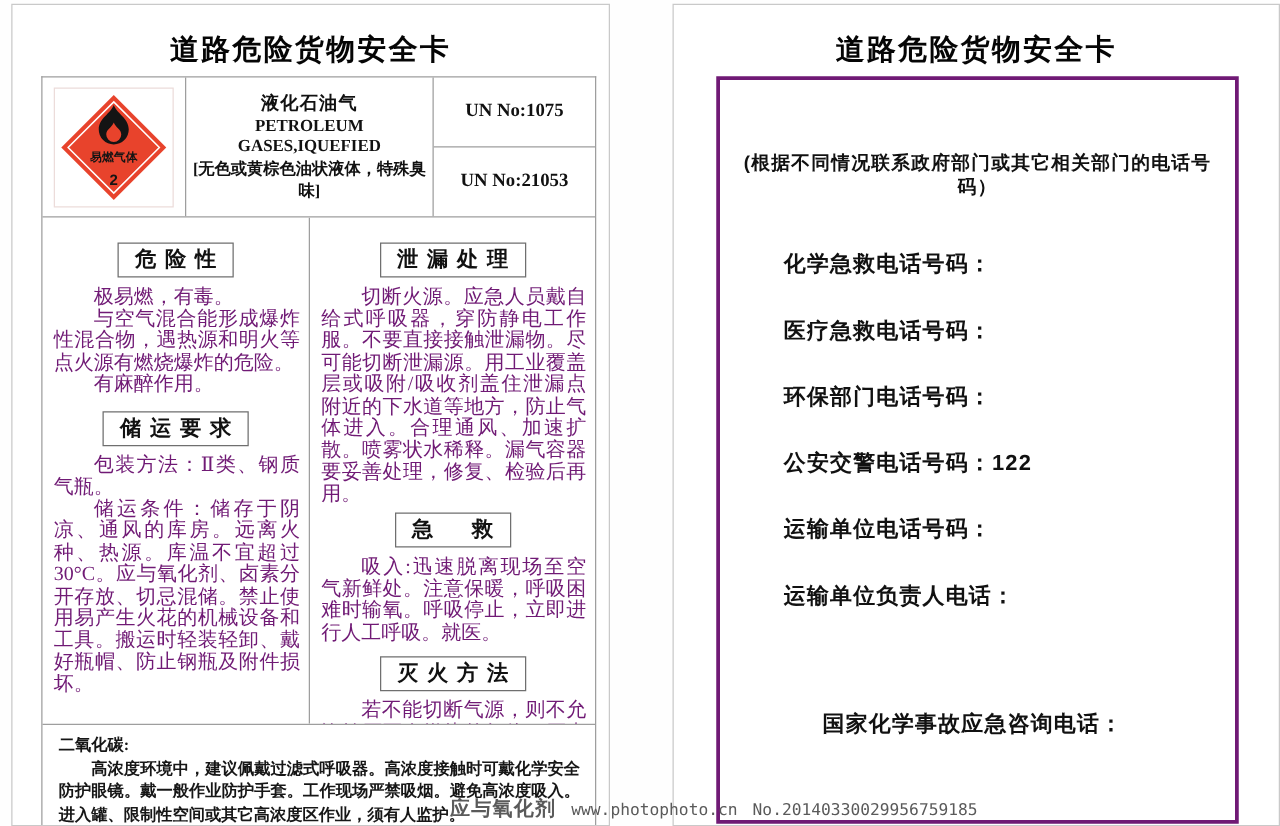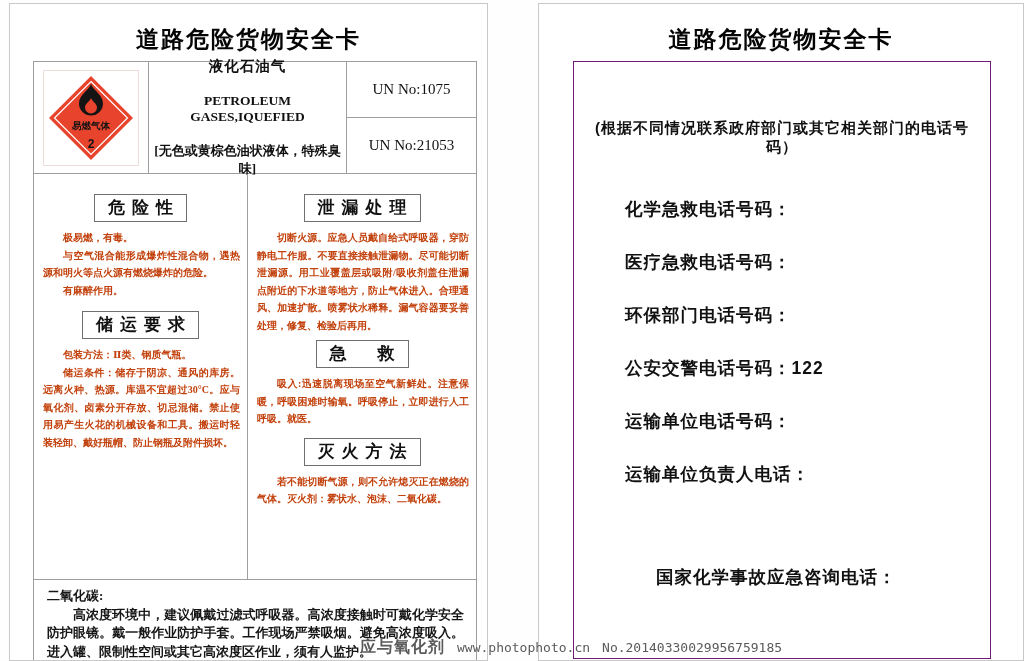--- a/index.html
+++ b/index.html
@@ -17,53 +17,53 @@
   
   .table-box{
     position:absolute;left:23px;top:57px;width:444px;height:599px;
     border:1px solid #9e9e9e;border-bottom:none;display:flex;flex-direction:column;box-sizing:border-box;
   }
   .row-header{height:111px;display:flex;border-bottom:1px solid #9e9e9e;flex:none;}
   .cell-diamond{width:114px;border-right:1px solid #9e9e9e;display:flex;align-items:center;justify-content:center;flex:none;}
   .label-square{width:94px;height:94px;background:#fff;border:1px solid #ecdcda;display:block;}
   .cell-name{
     flex:1;border-right:1px solid #9e9e9e;display:flex;flex-direction:column;
-    align-items:center;justify-content:center;text-align:center;padding:0 3px;gap:17px;
+    align-items:center;justify-content:center;text-align:center;padding:0 3px;gap:1px;
     font-family:"Liberation Serif","DejaVu Serif",serif;font-weight:bold;
   }
   .name-cn{font-size:14.5px;letter-spacing:1px;}
   .name-en{font-size:13.5px;}
   .name-desc{font-size:13px;}
   .cell-un{width:129px;display:flex;flex-direction:column;flex:none;}
   .un-top{height:55px;border-bottom:1px solid #9e9e9e;display:flex;align-items:center;justify-content:center;}
   .un-bottom{flex:1;display:flex;align-items:center;justify-content:center;}
-  .un-text{font-family:"Liberation Serif","DejaVu Serif",serif;font-weight:normal;font-size:15px;}
+  .un-text{font-family:"Liberation Serif","DejaVu Serif",serif;font-weight:bold;font-size:15px;}
   .row-body{height:405px;display:flex;border-bottom:1px solid #9e9e9e;flex:none;overflow:hidden;}
   .col-left{width:213px;border-right:1px solid #9e9e9e;flex:none;}
   .col-right{flex:1;}
   .sec-box{
     display:table;margin:0 auto;border:1px solid #6f6f6f;background:#fff;
     padding:1px 6px 2px 13px;font-size:17px;font-weight:bold;letter-spacing:7px;white-space:nowrap;
   }
   .mt-a{margin-top:20px;} .mt-b{margin-top:12px;} .mt-c{margin-top:6px;} .mt-d{margin-top:10px;}
   .sec-text{
     margin:7px 7px 0 9px;font-family:"Liberation Serif","DejaVu Serif",serif;
-    font-size:10px;line-height:17.5px;font-weight:bold;color:#c2410c;text-align:justify;
+    font-size:16px;line-height:17.5px;font-weight:normal;color:#701a75;text-align:justify;
   }
   .sec-text p{margin:0;text-indent:2em;}
   .row-footer{
     flex:1;padding:7px 12px 0 13px;font-family:"Liberation Serif","DejaVu Serif",serif;
     font-size:13px;line-height:18.5px;font-weight:bold;color:#161616;
   }
   .row-footer .lead{margin:0;}
   .row-footer p.body{margin:0;text-indent:2em;text-align:justify;}
   
   .phone-box{
     position:absolute;left:34px;top:57px;width:418px;height:598px;
-    border:1px solid #701a75;box-sizing:border-box;
+    border:3px solid #701a75;box-sizing:border-box;
   }
   .phone-note{margin:57px 6px 0 6px;text-align:center;font-size:15px;font-weight:bold;letter-spacing:1px;}
   .phone-list{padding:40px 0 0 51px;}
   .phone-item{font-size:17.5px;font-weight:bold;line-height:24px;margin-bottom:29px;letter-spacing:1px;white-space:nowrap;}
   .phone-item:last-child{margin-top:79px;margin-left:31px;}
   
   .watermark{
     position:absolute;left:360px;top:637px;display:flex;align-items:baseline;gap:12px;
     color:#5a5a5a;white-space:nowrap;
   }

